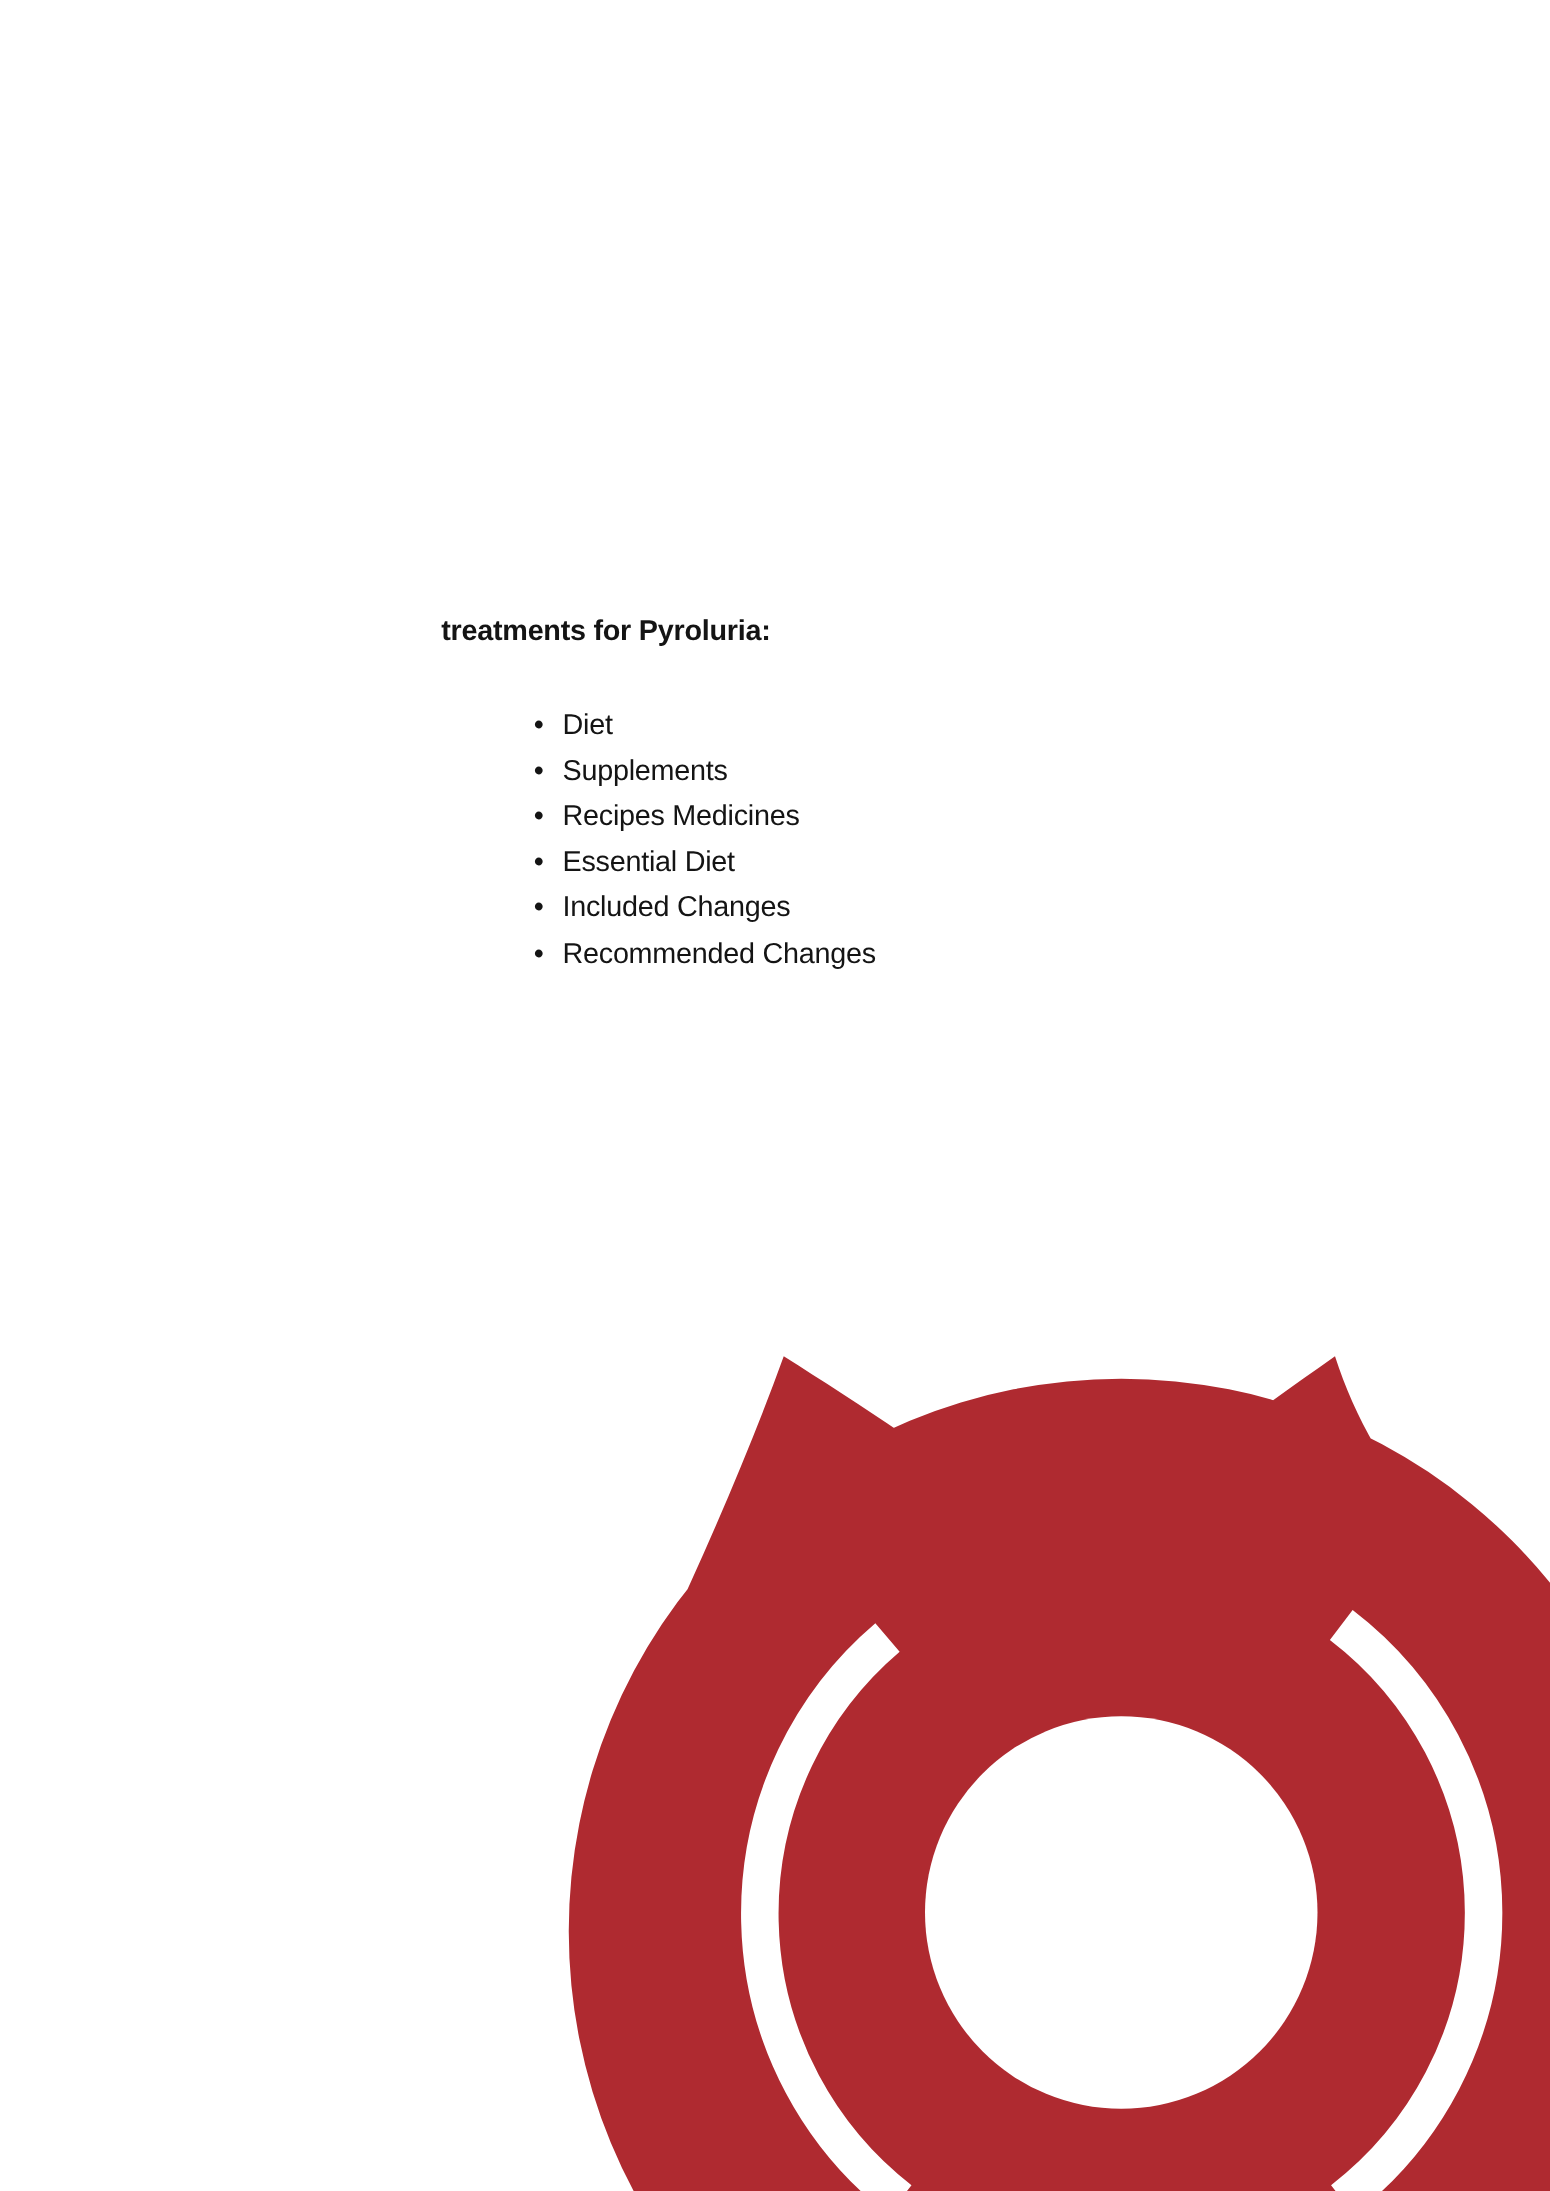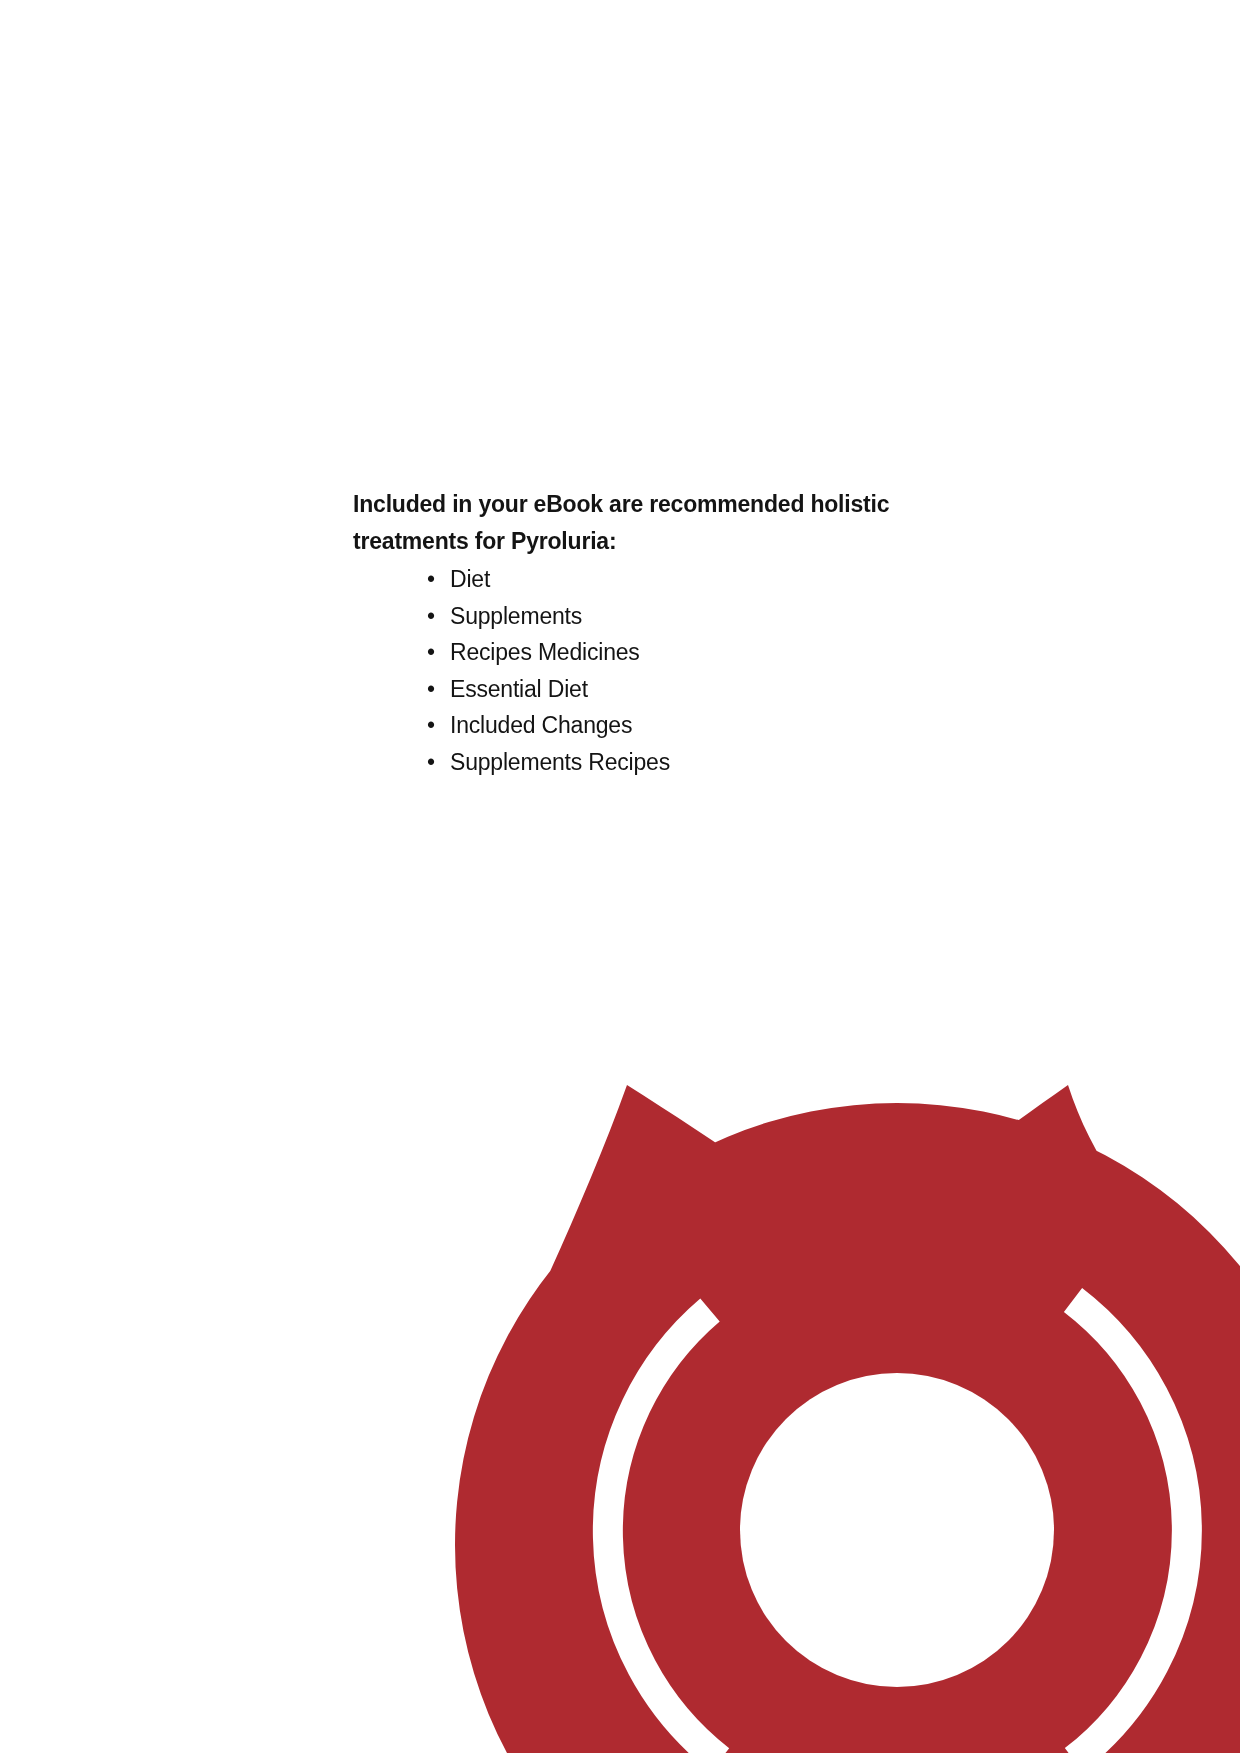--- a/index.html
+++ b/index.html
@@ -55,31 +55,30 @@
     width: 1240px;
     height: 1753px;
   }
 </style>
 </head>
 <body>
 
 <div class="page">
 
   <div class="heading">
-    <div>Included in your eBook are recommended holistic</div>
     <div>treatments for Pyroluria:</div>
   </div>
 
   <ul class="bullet-list">
     <li><span class="bullet-dot">•</span><span>Diet</span></li>
     <li><span class="bullet-dot">•</span><span>Supplements</span></li>
     <li><span class="bullet-dot">•</span><span>Recipes Medicines</span></li>
     <li><span class="bullet-dot">•</span><span>Essential Diet</span></li>
     <li><span class="bullet-dot">•</span><span>Included Changes</span></li>
-    <li><span class="bullet-dot">•</span><span>Supplements Recipes</span></li>
+    <li><span class="bullet-dot">•</span><span>Recommended Changes</span></li>
   </ul>
 
   <svg class="logo-svg" viewBox="0 0 1240 1753" aria-hidden="true">
 
     <path d="M 627 1085
              C 703 1133 793 1193 855 1245
              C 918 1192 1000 1133 1068 1085
              C 1092 1160 1140 1225 1210 1280
              L 1150 1420 L 640 1420 L 530 1315
              C 565 1240 600 1160 627 1085 Z

